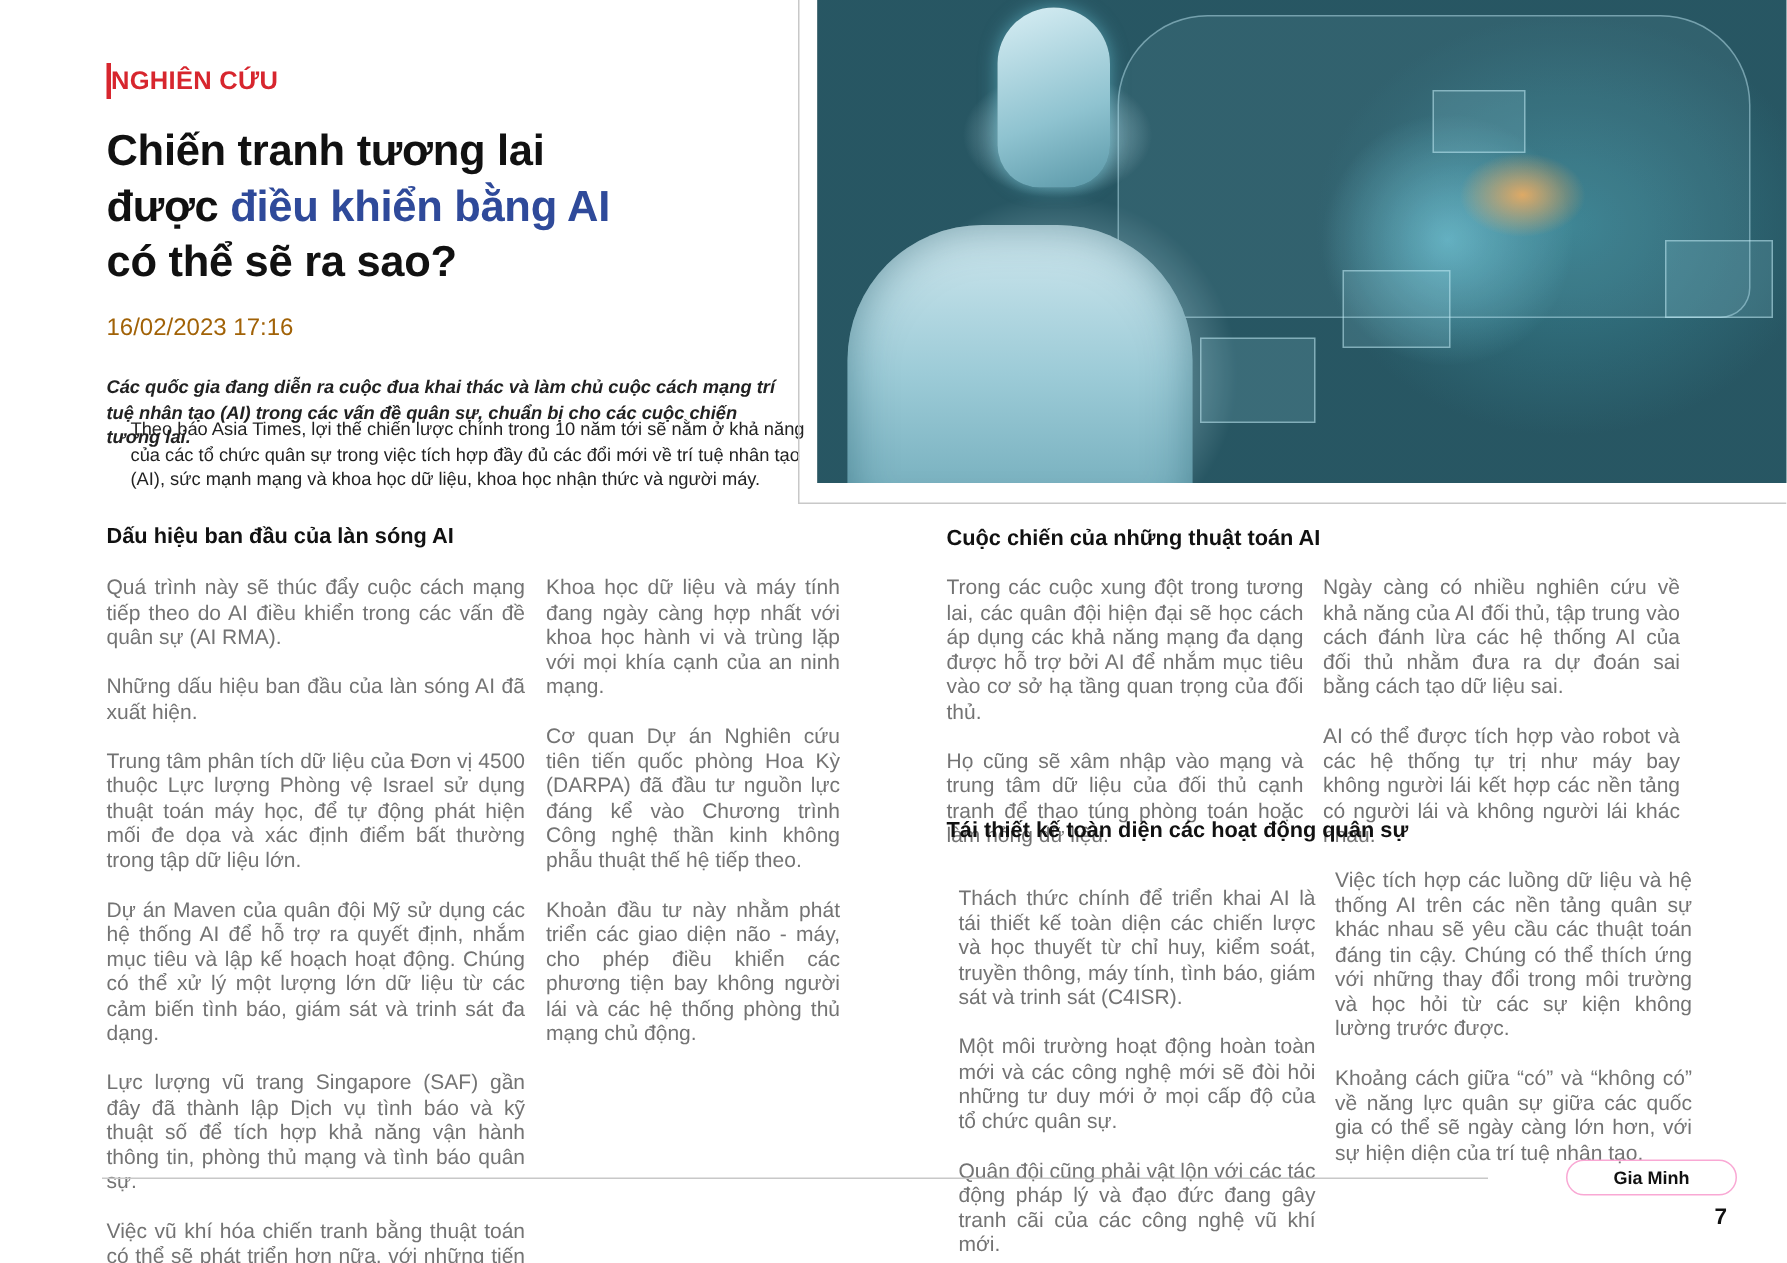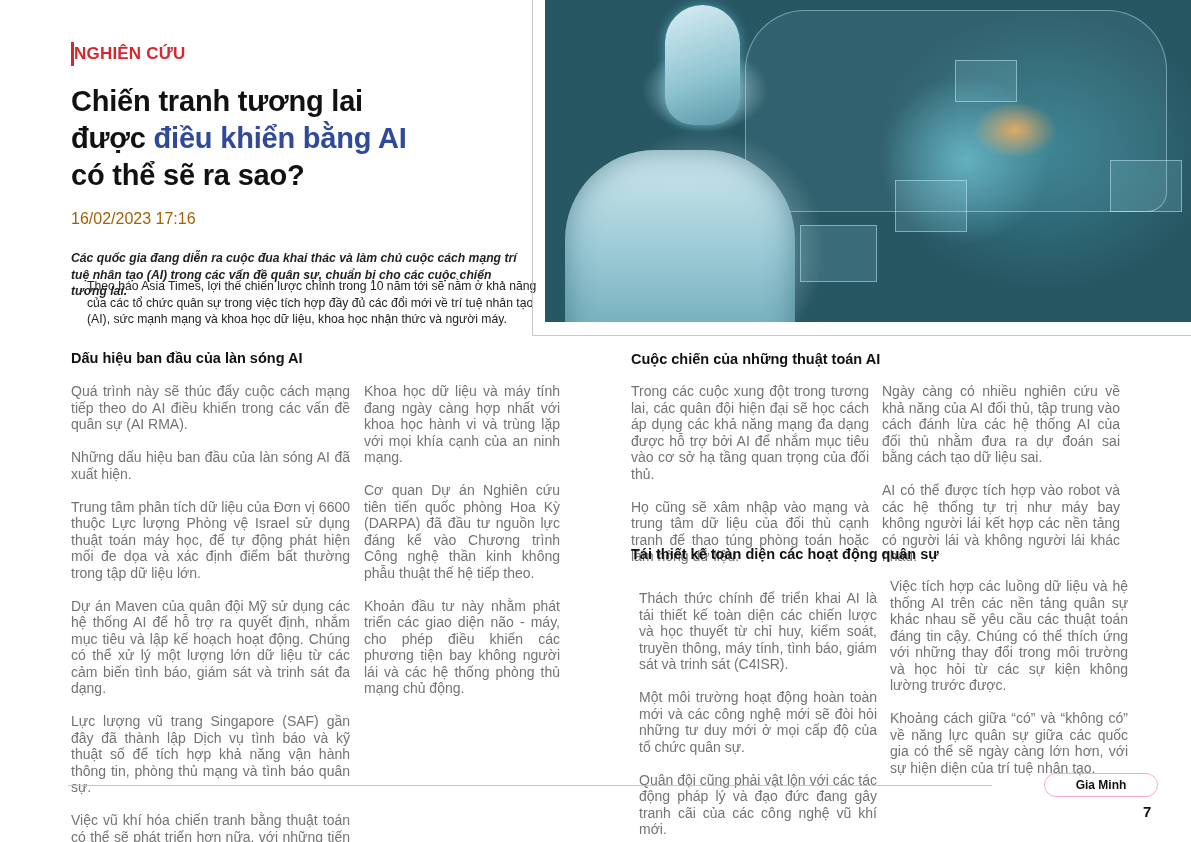--- a/index.html
+++ b/index.html
@@ -108,21 +108,21 @@
   <div class="panel" style="left:565px;top:160px;width:70px;height:50px;"></div>
   <div class="panel" style="left:410px;top:60px;width:60px;height:40px;"></div>
   <div class="robot-body"></div>
   <div class="robot-head"></div>
 </div>
 
 <div class="abs h2" style="left:71px;top:350px;">Dấu hiệu ban đầu của làn sóng AI</div>
 <div class="abs col" style="left:71px;top:383px;width:279px;">
   <p>Quá trình này sẽ thúc đẩy cuộc cách mạng tiếp theo do AI điều khiển trong các vấn đề quân sự (AI RMA).</p>
   <p>Những dấu hiệu ban đầu của làn sóng AI đã xuất hiện.</p>
-  <p>Trung tâm phân tích dữ liệu của Đơn vị 6600 thuộc Lực lượng Phòng vệ Israel sử dụng thuật toán máy học, để tự động phát hiện mối đe dọa và xác định điểm bất thường trong tập dữ liệu lớn.</p>
+  <p>Trung tâm phân tích dữ liệu của Đơn vị 4500 thuộc Lực lượng Phòng vệ Israel sử dụng thuật toán máy học, để tự động phát hiện mối đe dọa và xác định điểm bất thường trong tập dữ liệu lớn.</p>
   <p>Dự án Maven của quân đội Mỹ sử dụng các hệ thống AI để hỗ trợ ra quyết định, nhắm mục tiêu và lập kế hoạch hoạt động. Chúng có thể xử lý một lượng lớn dữ liệu từ các cảm biến tình báo, giám sát và trinh sát đa dạng.</p>
   <p>Lực lượng vũ trang Singapore (SAF) gần đây đã thành lập Dịch vụ tình báo và kỹ thuật số để tích hợp khả năng vận hành thông tin, phòng thủ mạng và tình báo quân sự.</p>
   <p>Việc vũ khí hóa chiến tranh bằng thuật toán có thể sẽ phát triển hơn nữa, với những tiến bộ nhanh chóng của khoa học và công nghệ.</p>
 </div>
 <div class="abs col" style="left:364px;top:383px;width:196px;">
   <p>Khoa học dữ liệu và máy tính đang ngày càng hợp nhất với khoa học hành vi và trùng lặp với mọi khía cạnh của an ninh mạng.</p>
   <p>Cơ quan Dự án Nghiên cứu tiên tiến quốc phòng Hoa Kỳ (DARPA) đã đầu tư nguồn lực đáng kể vào Chương trình Công nghệ thần kinh không phẫu thuật thế hệ tiếp theo.</p>
   <p>Khoản đầu tư này nhằm phát triển các giao diện não - máy, cho phép điều khiển các phương tiện bay không người lái và các hệ thống phòng thủ mạng chủ động.</p>
 </div>
 

